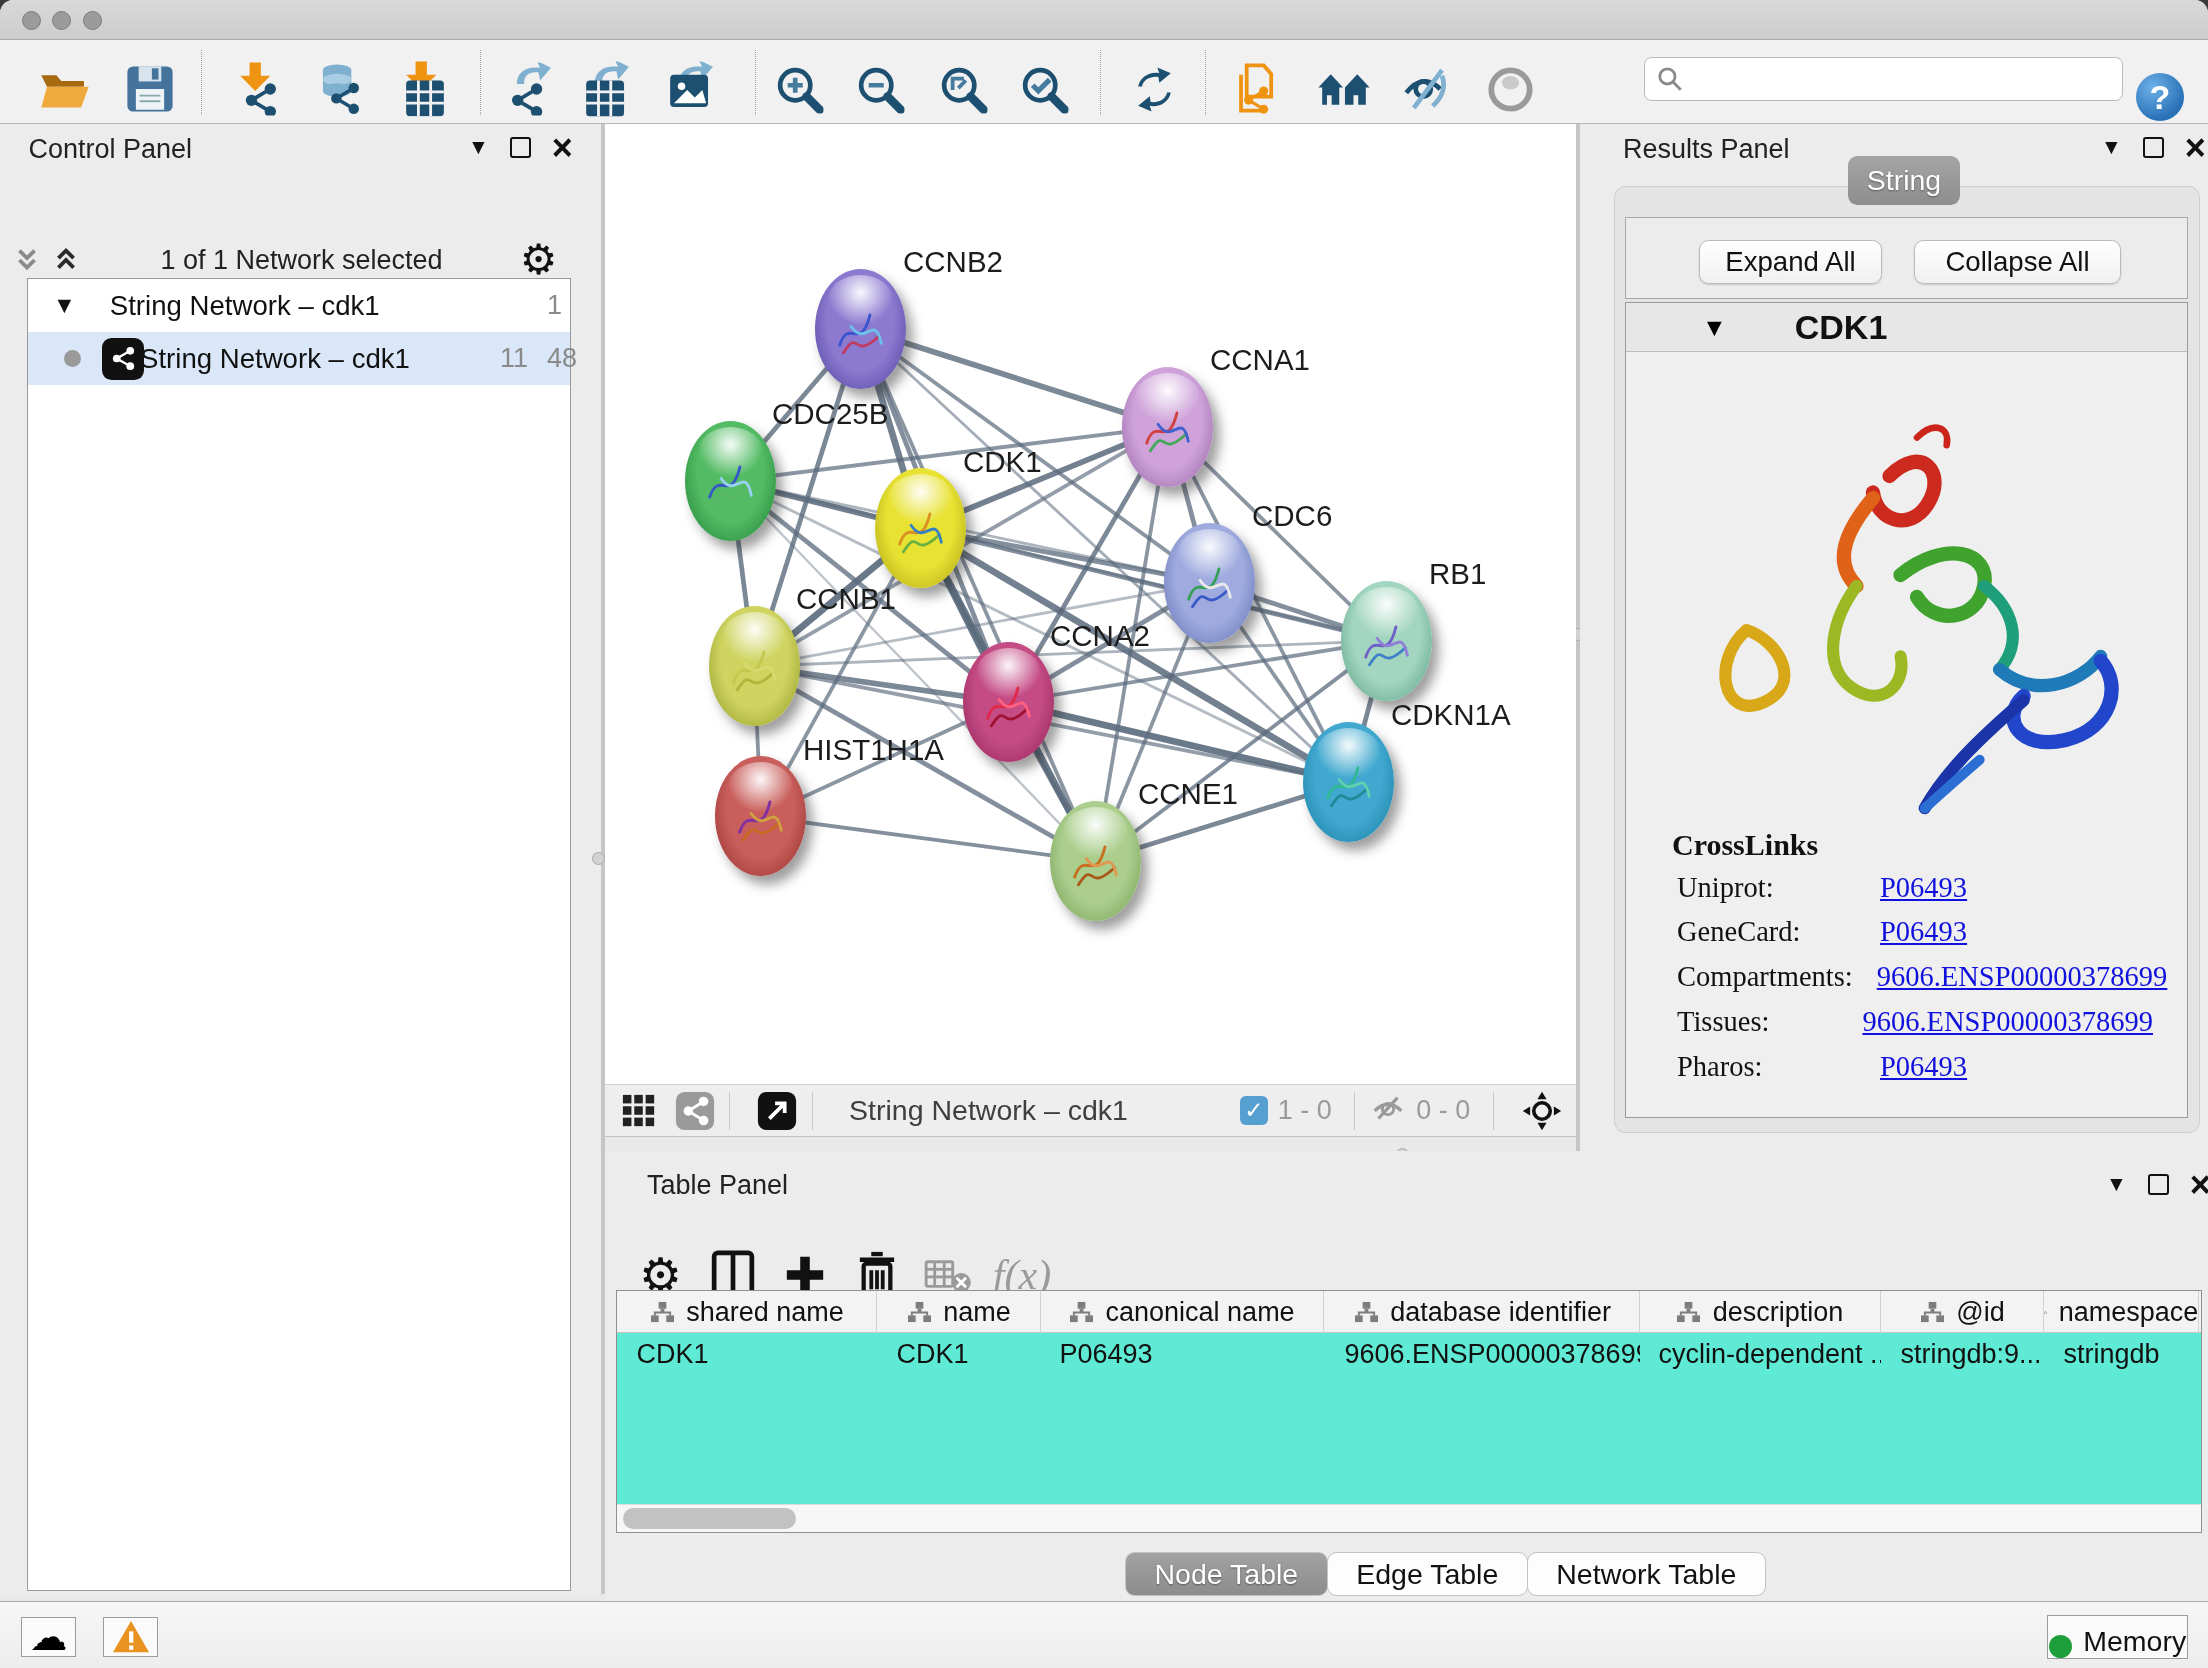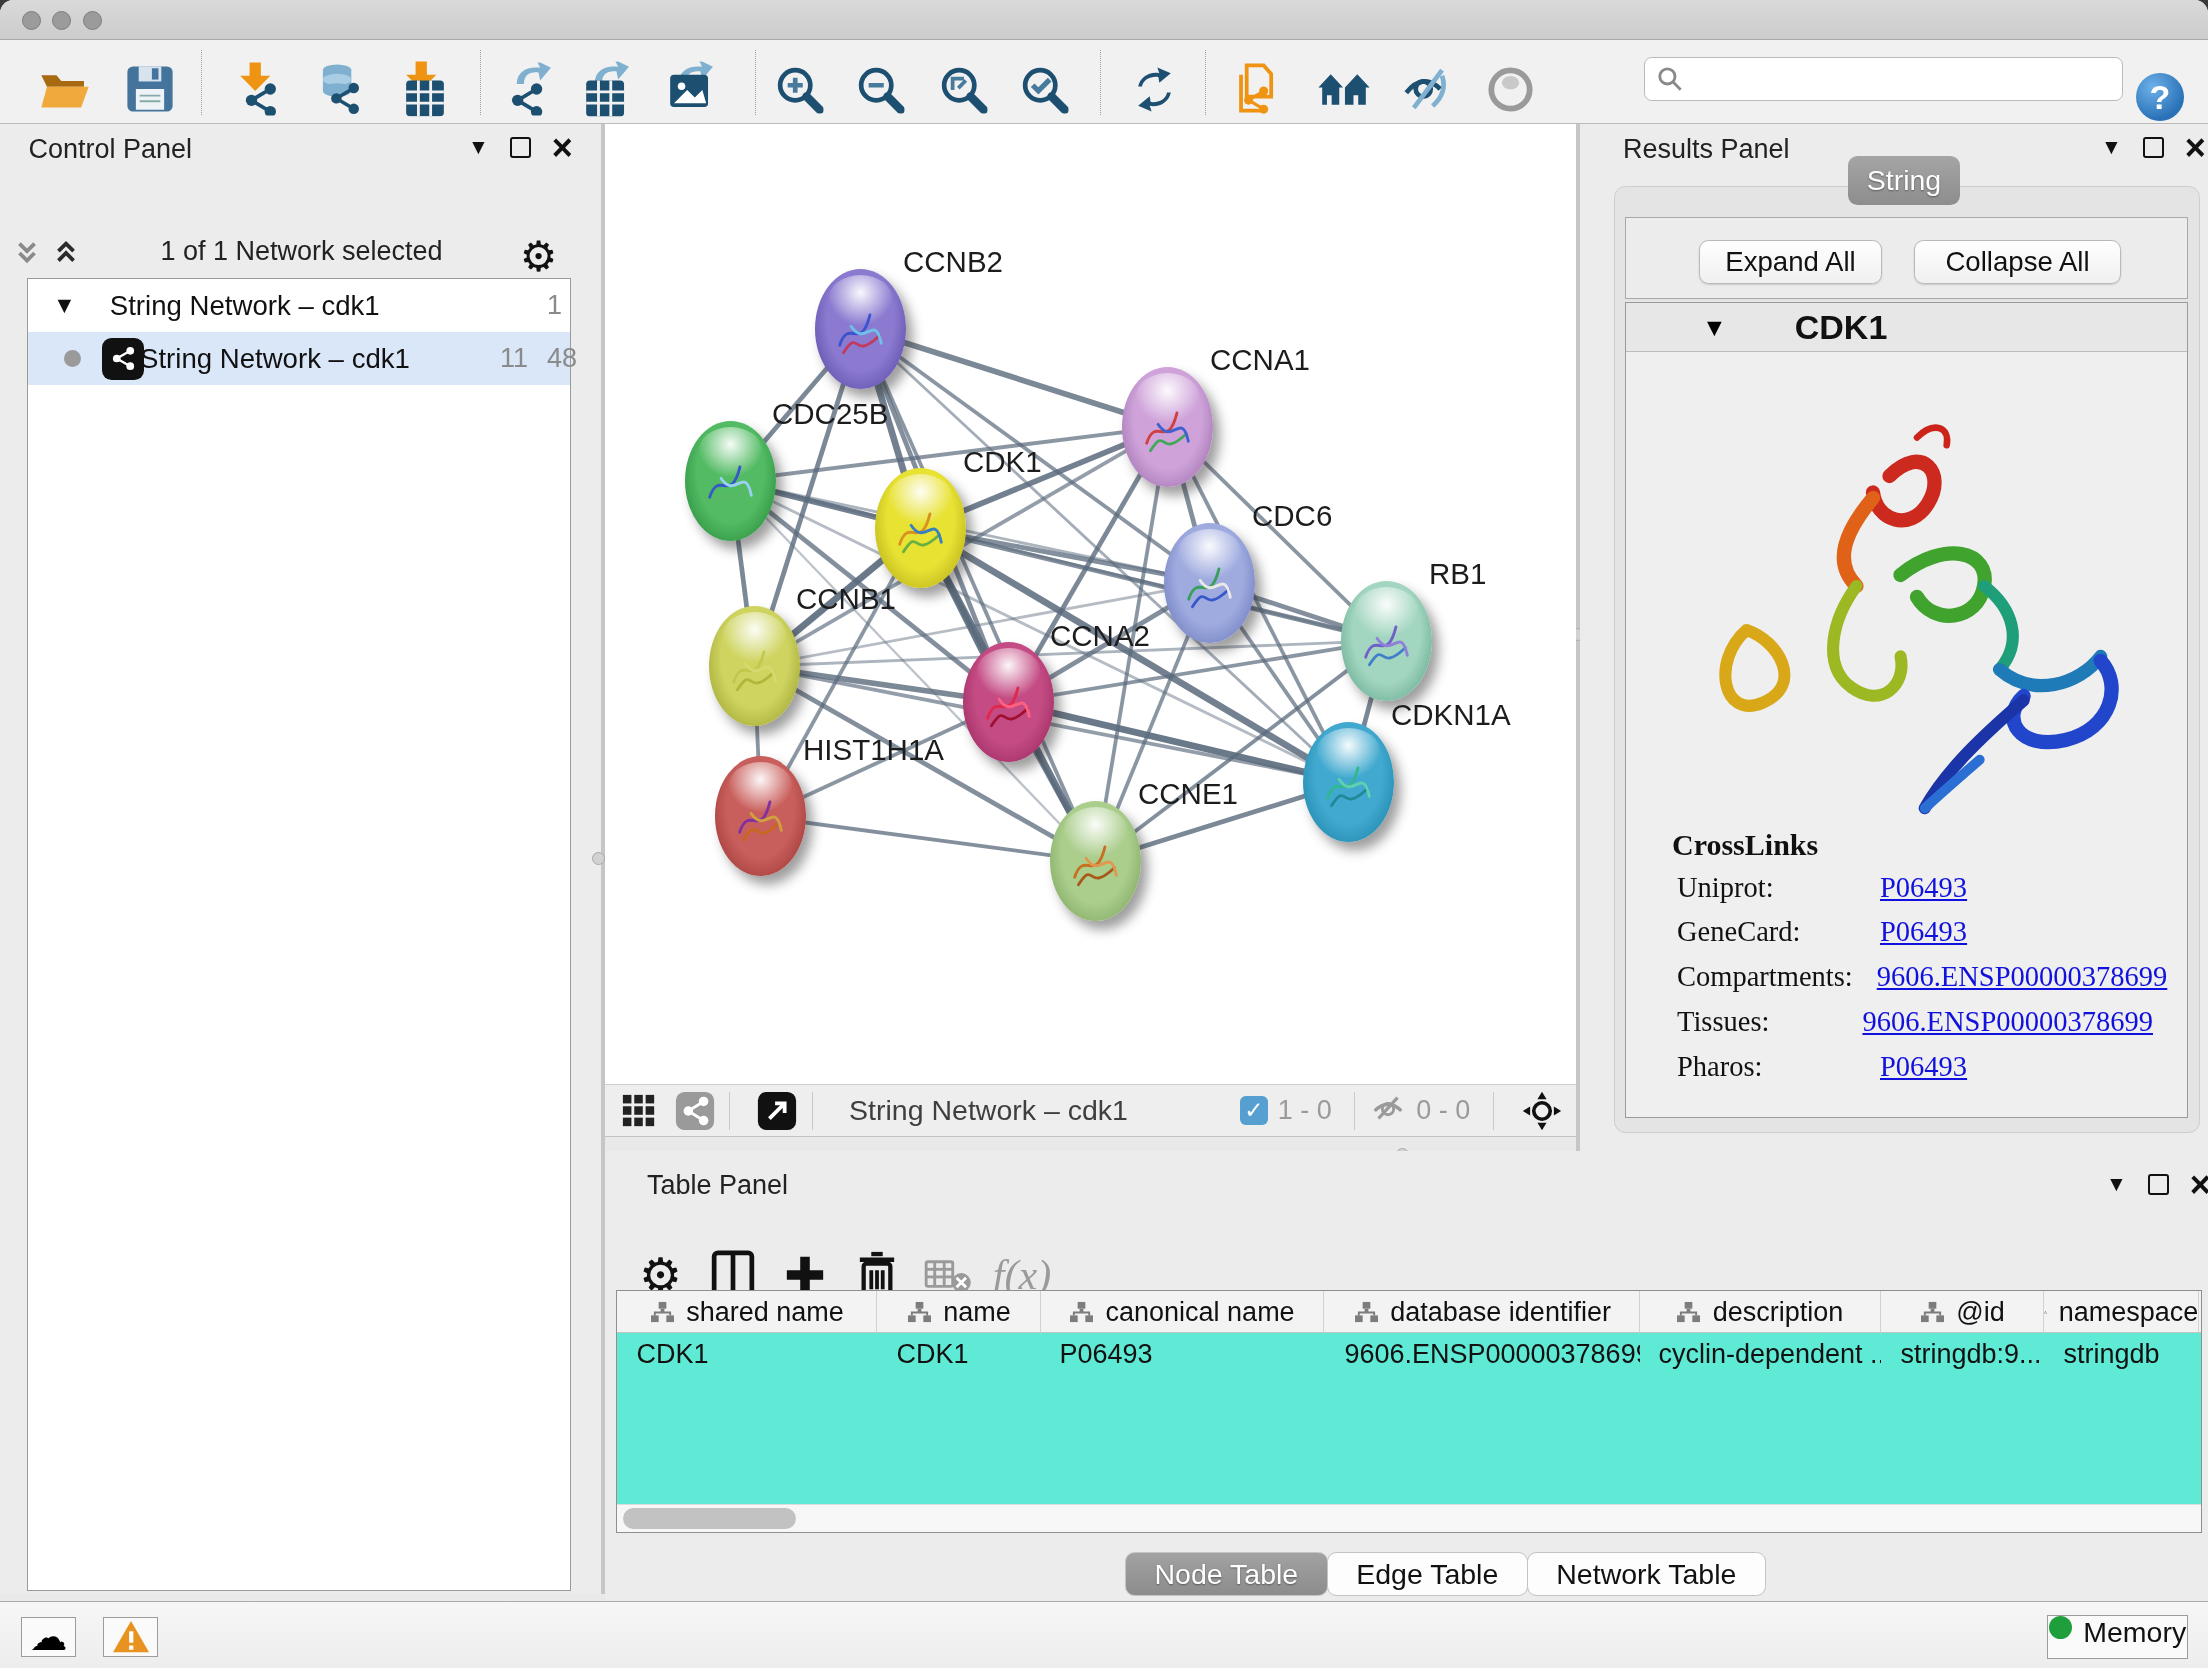--- a/index.html
+++ b/index.html
@@ -23,21 +23,21 @@
   
   .cpanel{position:absolute;left:0;top:124px;width:601px;height:1470px;background:#ececec;}
   .panel-head{position:absolute;font-size:27px;color:#222;}
   .head-ctrl{position:absolute;display:flex;align-items:center;gap:21px;}
   .caret{font-size:21px;color:#111;}
   .maxbox{width:21px;height:21px;border:2.9px solid #111;border-radius:2.9px;}
   .closex{font-size:36px;font-weight:900;color:#111;line-height:21px;}
   .tabs{position:absolute;display:flex;}
   .tab{height:48px;padding:0 32px;display:flex;align-items:center;justify-content:center;font-size:28.5px;background:#fdfdfd;border:1px solid #c3c3c3;border-bottom:none;border-radius:9.5px 9.5px 0 0;color:#111;}
   .tab.active{background:linear-gradient(#a2a2a2,#8c8c8c);color:#fff;text-shadow:0 1px 1.9px rgba(0,0,0,.4);}
-  .selrow{position:absolute;left:9.5px;top:112px;width:582px;height:48px;display:flex;align-items:flex-start;}
+  .selrow{position:absolute;left:9.5px;top:112px;width:582px;height:48px;display:flex;align-items:center;}
   .selrow .status{flex:1;text-align:center;font-size:27px;color:#222;}
   .gearchar{font-size:42px;color:#111;line-height:1;}
   .treebox{position:absolute;left:27px;top:154px;width:544px;height:1313px;background:#fff;border:1.9px solid #9a9a9a;}
   .trow{position:relative;width:100%;height:53px;display:flex;align-items:center;font-size:27.6px;color:#111;}
   .trow .tri{margin-left:25px;font-size:23px;color:#111;}
   .trow.child{background:#d9e7f8;}
   .cnt{position:absolute;color:#8a8a8a;font-size:27px;}
   .dot-ind{position:absolute;left:36px;width:17px;height:17px;border-radius:50%;background:#9a9a9a;}
   .share-badge{position:absolute;left:74px;width:42px;height:42px;background:#111;border-radius:9.5px;display:flex;align-items:center;justify-content:center;}
 
@@ -84,21 +84,21 @@
   .td{position:absolute;top:42px;height:42px;display:flex;align-items:center;padding-left:19px;font-size:27px;color:#111;overflow:hidden;white-space:nowrap;}
   .hscroll{position:absolute;left:0;bottom:0;width:100%;height:28.5px;background:#f7f7f7;border-top:1px solid #ddd;}
   .hthumb{position:absolute;left:5.7px;top:3.8px;width:173px;height:21px;border-radius:10.5px;background:#c2c2c2;}
   .btabs{position:absolute;left:520px;top:401px;display:flex;}
   .btab{height:44px;padding:0 28.5px;display:flex;align-items:center;font-size:28.5px;background:#fdfdfd;border:1px solid #c3c3c3;border-radius:9.5px;color:#111;margin-right:-1px;}
   .btab.active{background:linear-gradient(#a2a2a2,#8c8c8c);color:#fff;border-radius:9.5px;text-shadow:0 1px 1.9px rgba(0,0,0,.4);}
 
   
   .statusbar{position:absolute;left:0;top:1601px;width:2208px;height:68px;background:linear-gradient(#f6f6f6,#ededed);border-top:1.9px solid #aaa;}
   .sbtn{position:absolute;top:15px;width:55px;height:40px;background:#fafafa;border:1.9px solid #9c9c9c;display:flex;align-items:center;justify-content:center;}
-  .membtn{position:absolute;left:2047px;top:13.3px;width:141px;height:44px;background:#fafafa;border:1.9px solid #9c9c9c;display:flex;align-items:flex-start;justify-content:center;gap:11.4px;font-size:28.5px;color:#111;}
+  .membtn{position:absolute;left:2047px;top:13.3px;width:141px;height:44px;background:#fafafa;border:1.9px solid #9c9c9c;display:flex;align-items:flex-end;justify-content:center;gap:11.4px;font-size:28.5px;color:#111;}
   .memdot{width:23px;height:23px;border-radius:50%;}
 </style>
 </head>
 <body>
 
 <div class="window">
 
   <div class="titlebar">
     <div class="tl" style="left:22px"></div>
     <div class="tl" style="left:52px"></div>

